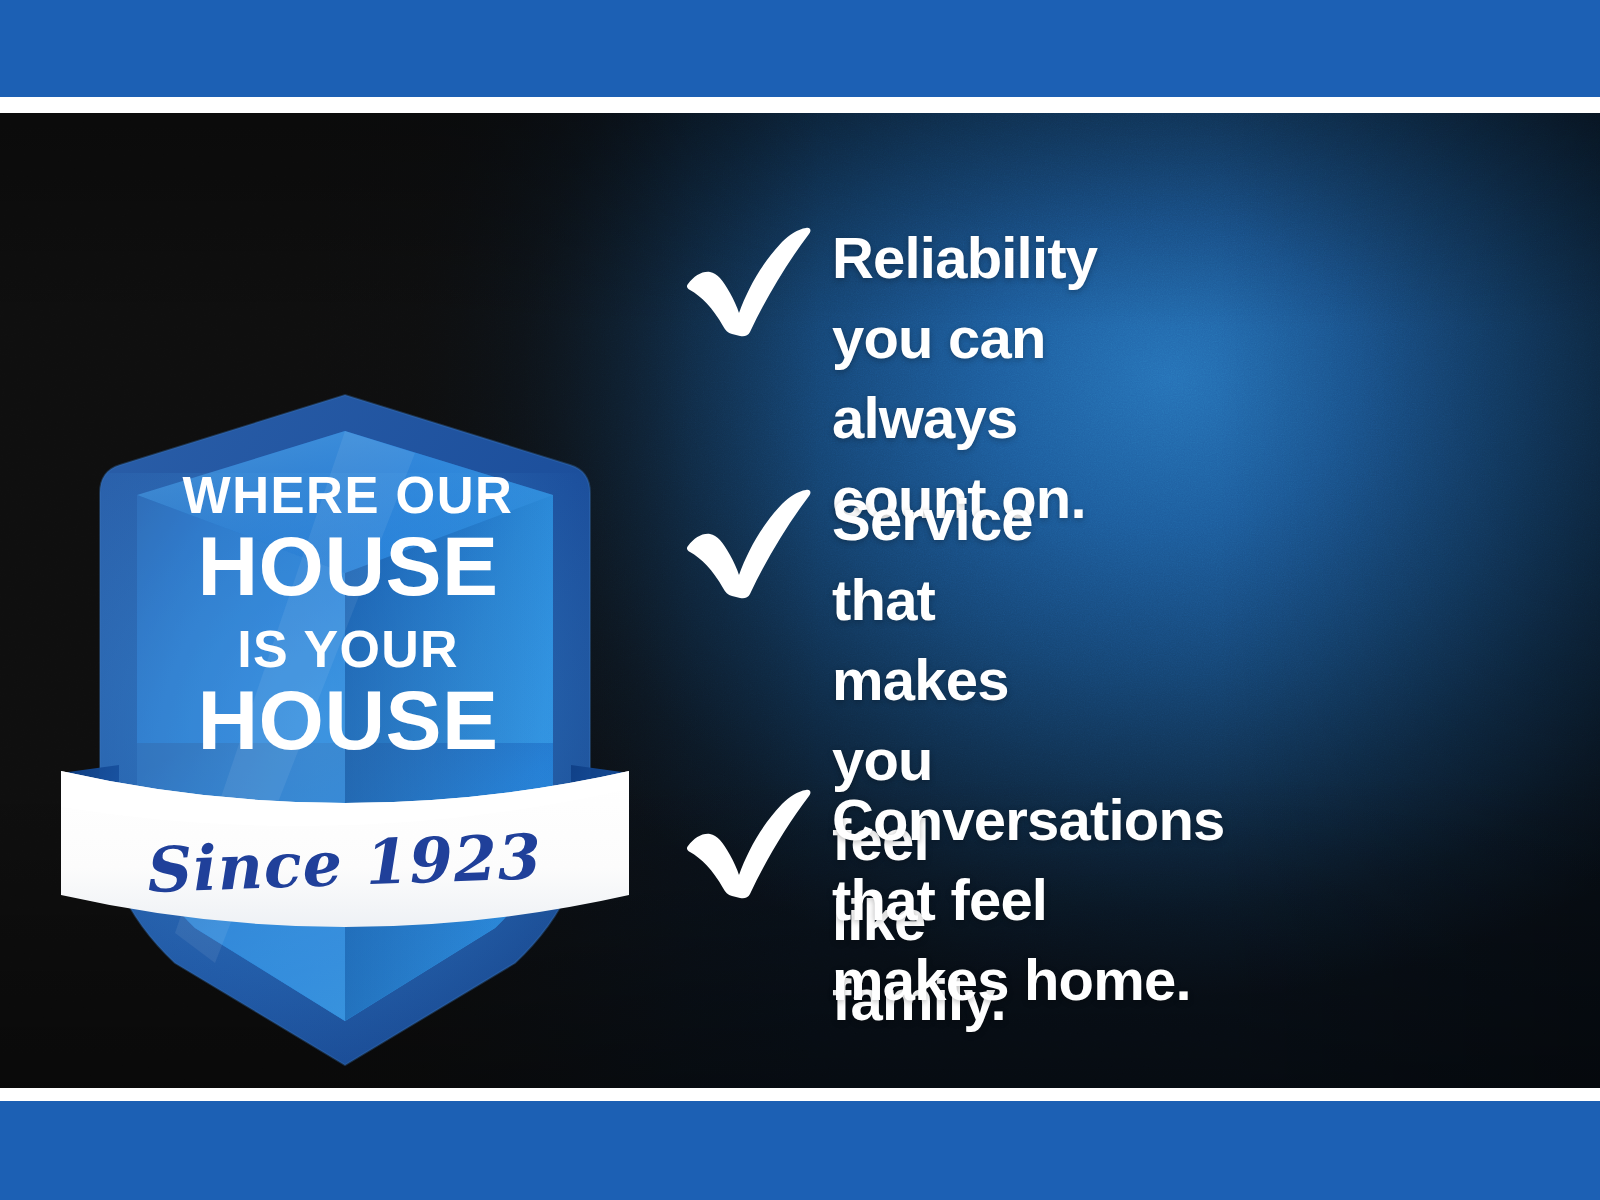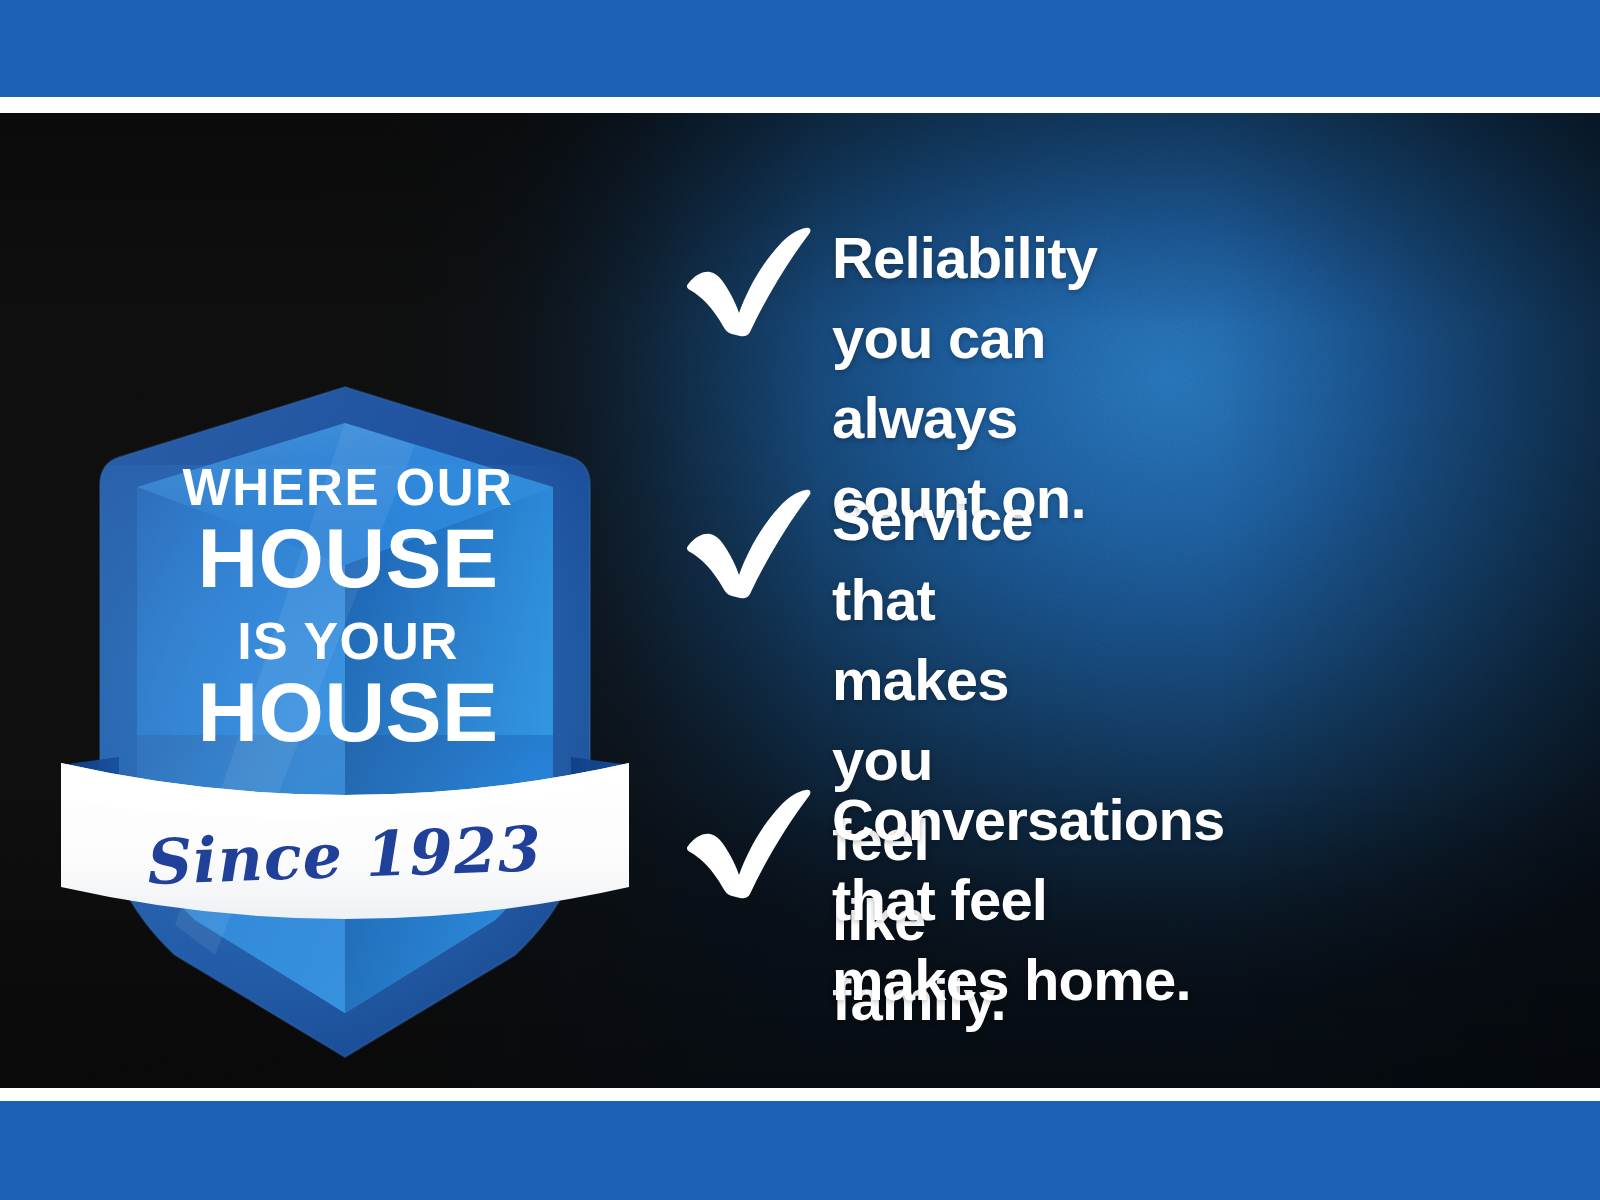--- a/index.html
+++ b/index.html
@@ -87,21 +87,21 @@
     position: absolute;
     inset: -20px;
     opacity: 0.5;
     mix-blend-mode: overlay;
   }
 
   
   #emblem {
     position: absolute;
     left: 45px;
-    top: 152px;
+    top: 160px;
     width: 600px;
     height: 810px;
   }
   #emblem svg { display: block; width: 600px; height: 810px; }
 
   .shield-txt {
     fill: #ffffff;
     font-family: "Liberation Sans", sans-serif;
     font-weight: bold;
     text-anchor: middle;

